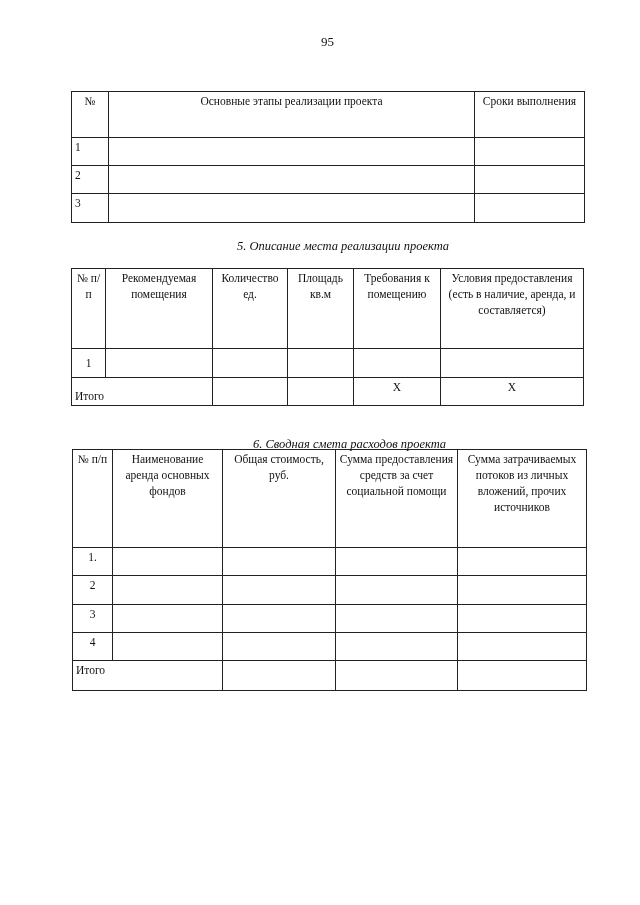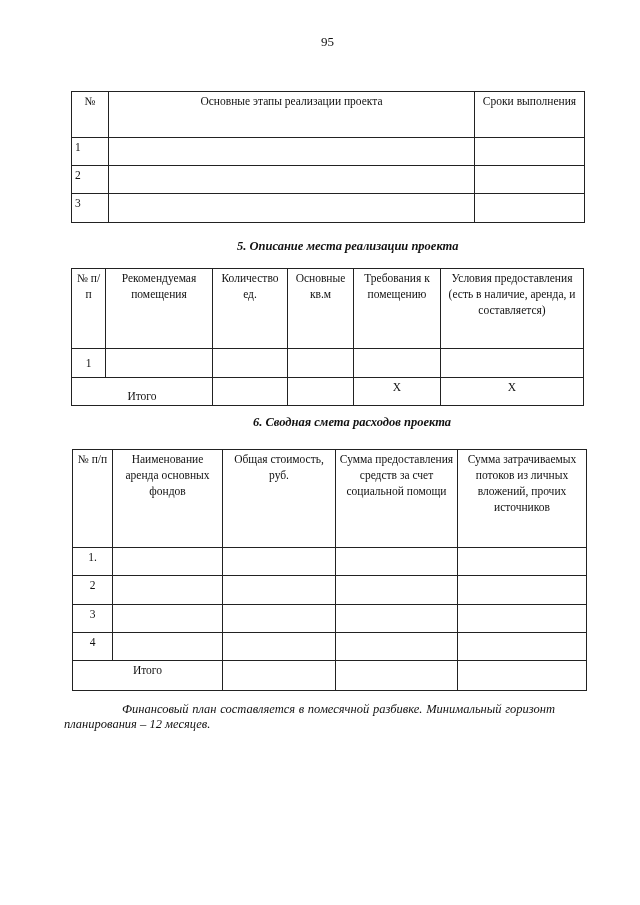--- a/index.html
+++ b/index.html
@@ -2,22 +2,22 @@
 <html><head>
 <meta charset="utf-8">
 <style>
   html, body { margin: 0; padding: 0; background: #ffffff; }
   body { width: 640px; height: 905px; position: relative; overflow: hidden;
          font-family: "Liberation Serif", "DejaVu Serif", serif; color: #111; }
   .page-number { position: absolute; left: 0; width: 655px; top: 34px; text-align: center; font-size: 13px; }
   table { position: absolute; border-collapse: collapse; table-layout: fixed; font-size: 11.5px; line-height: 16px; }
   td, th { border: 1px solid #222; vertical-align: top; padding: 1px 3px; font-weight: normal; text-align: center; }
   .left { text-align: left; }
-  .right { text-align: center; }
-  .section-title { position: absolute; font-weight: bold; font-style: italic; font-size: 12.5px; white-space: nowrap; }
+  .right { text-align: left; }
+  .section-title { position: absolute; font-weight: normal; font-style: italic; font-size: 12.5px; white-space: nowrap; }
   .fin-block { position: absolute; left: 64px; top: 702px; width: 491px; font-style: italic; font-size: 12.5px; line-height: 14.5px; }
   .fin-title { text-align: center; margin: 0; padding-left: 160px; }
   .fin-title .num { font-weight: normal; }
   .fin-title .txt { font-weight: bold; }
   .para { margin: 0; text-indent: 58px; text-align: justify; }
   #t1 { left: 71px; top: 91px; width: 513px; }
   #t2 { left: 71px; top: 268px; width: 512px; }
   #t3 { left: 72px; top: 449px; width: 514px; }
 </style>
 </head>
@@ -67,21 +67,21 @@
       <col style="width:143px">
     </colgroup>
   <tbody>
       <tr style="height:80px">
     <th>№ п/п</th>
     <th>Рекомендуемая помещения</th>
     <th>
       <div>Количество</div>
       <div style="">ед.</div>
     </th>
-    <th>Основные кв.м</th>
+    <th>Площадь кв.м</th>
     <th>Требования к помещению</th>
     <th>Условия предоставления (есть в наличие, аренда, и составляется)</th>
   </tr>
   <tr style="height:29px">
     <td style="vertical-align:middle">1</td>
     <td></td>
     <td></td>
     <td></td>
     <td></td>
     <td></td>
@@ -89,21 +89,21 @@
   <tr style="height:28px">
     <td colspan="2" class="right" style="vertical-align:bottom">Итого</td>
     <td></td>
     <td></td>
     <td>Х</td>
     <td>Х</td>
   </tr>
 </tbody>
   </table>
 
-<div class="section-title" style="left:253px; top:415px;">6. Сводная смета расходов проекта</div>
+<div class="section-title" style="left:253px; top:437px;">6. Сводная смета расходов проекта</div>
 
 <table id="t3">
   <colgroup>
       <col style="width:40px">
       <col style="width:110px">
       <col style="width:113px">
       <col style="width:122px">
       <col style="width:129px">
     </colgroup>
   <tbody>
@@ -145,14 +145,13 @@
   <tr style="height:30px">
     <td colspan="2" class="right">Итого</td>
     <td></td>
     <td></td>
     <td></td>
   </tr>
 </tbody>
   </table>
 
 <div class="fin-block">
-  <p class="para">Финансовый план составляется в помесячной разбивке. Минимальный горизонт планирования – 12 месяцев.</p>
 </div>
 
 </body></html>

